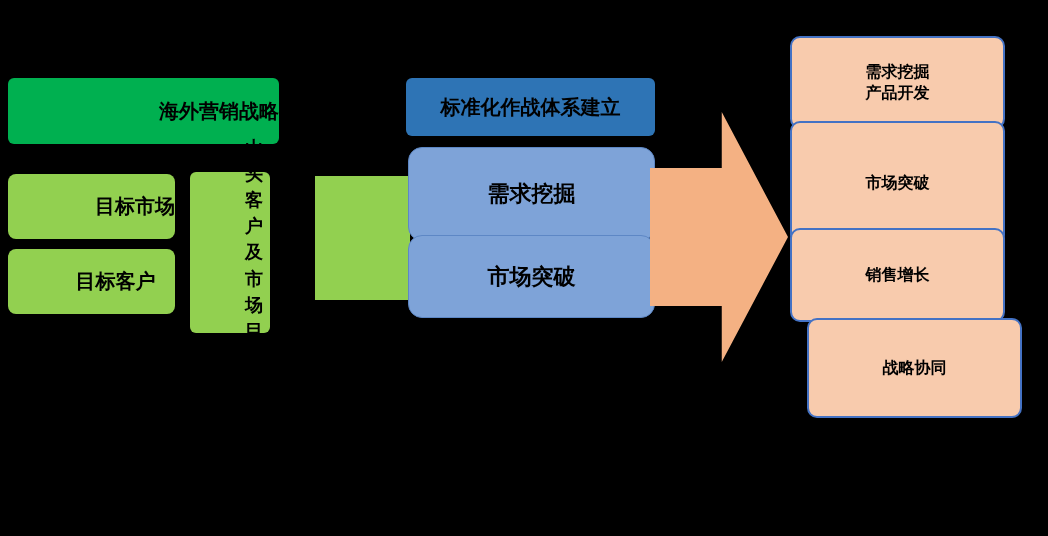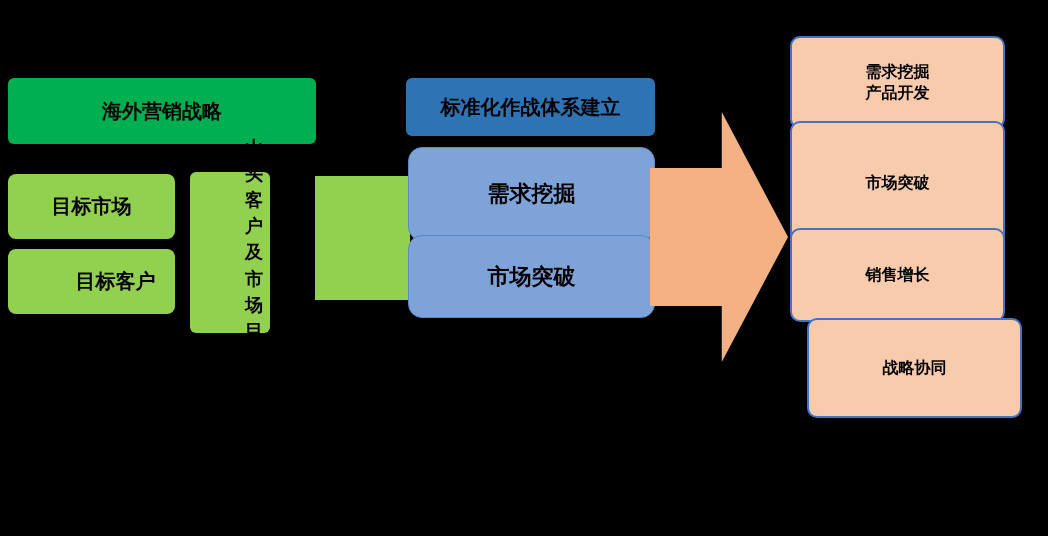--- a/index.html
+++ b/index.html
@@ -29,30 +29,32 @@
   }
   .box {
     position: absolute;
     display: flex;
     flex-direction: column;
     align-items: center;
     justify-content: center;
     text-align: center;
   }
   .strategy {
-    left: 8px; top: 78px; width: 308px; height: 66px;
+    left: 8px; top: 78px; width: 271px; height: 66px;
     background: var(--green-dark);
     border-radius: 6px;
     font-size: 20px;
+    align-items: flex-end;
   }
   .target-market {
     left: 8px; top: 174px; width: 167px; height: 65px;
     background: var(--green-light);
     border-radius: 8px;
     font-size: 20px;
+    align-items: flex-end;
   }
   .target-customer {
     left: 8px; top: 249px; width: 167px; height: 65px;
     background: var(--green-light);
     border-radius: 8px;
     font-size: 20px;
     padding-left: 48px;
   }
   .hilltop {
     left: 190px; top: 172px; width: 80px; height: 161px;

